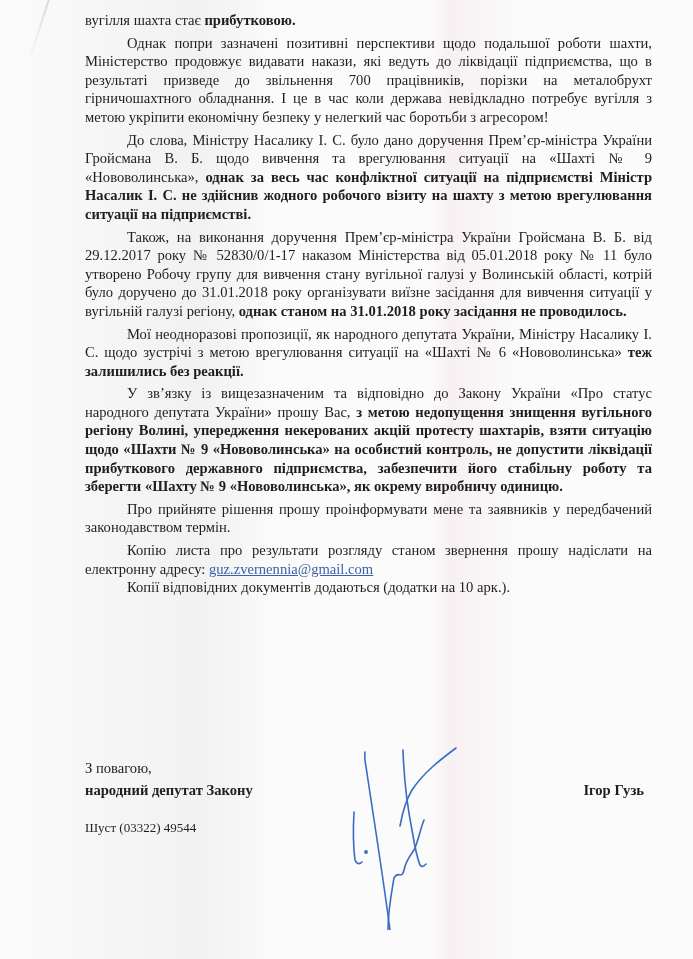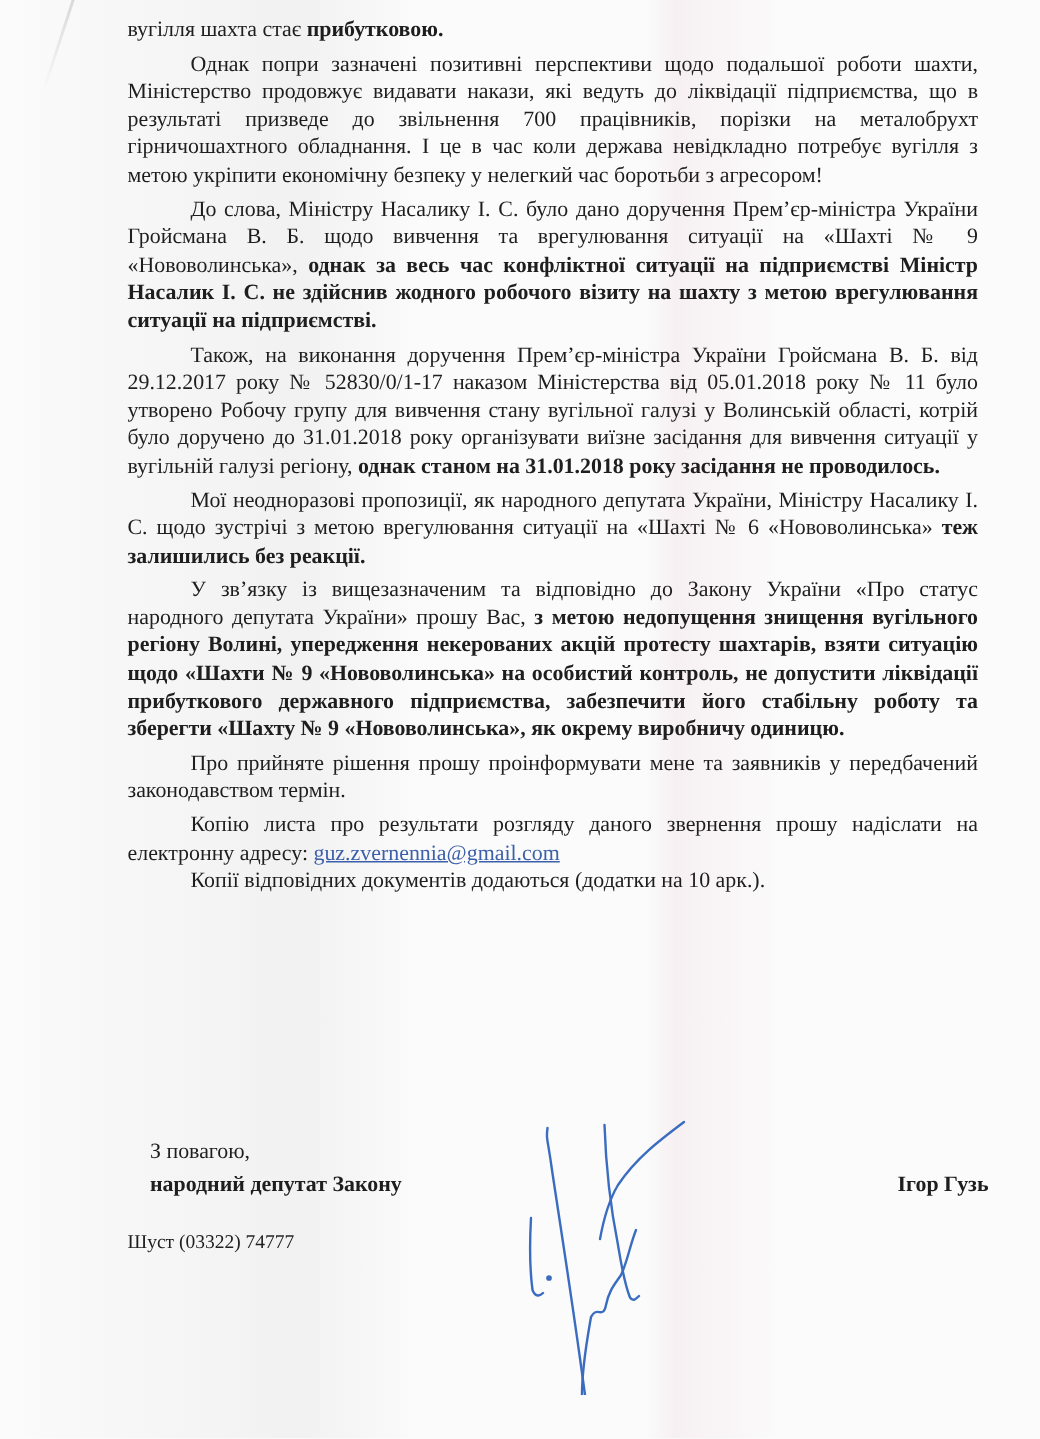--- a/index.html
+++ b/index.html
@@ -25,21 +25,21 @@
   .body-text {
     position: absolute; left: 85px; top: 11px; width: 567px;
     font-size: 14.6px; line-height: 18.6px;
   }
   .p { margin: 0; text-align: justify; text-align-last: auto; }
   .ind { text-indent: 42px; }
   .gap { margin-top: 4px; }
   .b { font-weight: bold; }
   .link { color: #3b5fa8; text-decoration: underline; }
   .closing {
-    position: absolute; left: 100px; top: 758px; width: 567px;
+    position: absolute; left: 85px; top: 758px; width: 567px;
     font-size: 14.6px; line-height: 20px;
   }
   .closing .row { position: relative; height: 22px; }
   .closing .right { position: absolute; right: 8px; top: 0; font-weight: bold; text-align: right; }
   .contact { position: absolute; left: 85px; top: 820px; font-size: 13px; }
   .sig { position: absolute; left: 340px; top: 720px; width: 140px; height: 210px; }
 </style>
 </head>
 <body>
 
@@ -51,34 +51,34 @@
         <p class="p"><span>вугілля шахта стає </span><span class="b">прибутковою.</span></p>
         <p class="p ind gap"><span>Однак попри зазначені позитивні перспективи щодо подальшої роботи шахти, Міністерство продовжує видавати накази, які ведуть до ліквідації підприємства, що в результаті призведе до звільнення 700 працівників, порізки на металобрухт гірничошахтного обладнання. І це в час коли держава невідкладно потребує вугілля з метою укріпити економічну безпеку у нелегкий час боротьби з агресором!</span></p>
         <p class="p ind gap"><span>До слова, Міністру Насалику І. С. було дано доручення Прем’єр-міністра України Гройсмана В. Б. щодо вивчення та врегулювання ситуації на «Шахті № 9 «Нововолинська», </span><span class="b">однак за весь час конфліктної ситуації на підприємстві Міністр Насалик І. С. не здійснив жодного робочого візиту на шахту з метою врегулювання ситуації на підприємстві.</span></p>
         <p class="p ind gap"><span>Також, на виконання доручення Прем’єр-міністра України Гройсмана В. Б. від 29.12.2017 року № 52830/0/1-17 наказом Міністерства від 05.01.2018 року № 11 було утворено Робочу групу для вивчення стану вугільної галузі у Волинській області, котрій було доручено до 31.01.2018 року організувати виїзне засідання для вивчення ситуації у вугільній галузі регіону, </span><span class="b">однак станом на 31.01.2018 року засідання не проводилось.</span></p>
         <p class="p ind gap"><span>Мої неодноразові пропозиції, як народного депутата України, Міністру Насалику І. С. щодо зустрічі з метою врегулювання ситуації на «Шахті № 6 «Нововолинська» </span><span class="b">теж залишились без реакції.</span></p>
         <p class="p ind gap"><span>У зв’язку із вищезазначеним та відповідно до Закону України «Про статус народного депутата України» прошу Вас, </span><span class="b">з метою недопущення знищення вугільного регіону Волині, упередження некерованих акцій протесту шахтарів, взяти ситуацію щодо «Шахти № 9 «Нововолинська» на особистий контроль, не допустити ліквідації прибуткового державного підприємства, забезпечити його стабільну роботу та зберегти «Шахту № 9 «Нововолинська», як окрему виробничу одиницю.</span></p>
         <p class="p ind gap"><span>Про прийняте рішення прошу проінформувати мене та заявників у передбачений законодавством термін.</span></p>
       </div>
 
     <p class="p ind gap">
-      <span>Копію листа про результати розгляду даного звернення прошу надіслати на електронну адресу: </span><a class="link">guz.zvernennia@gmail.com</a>
+      <span>Копію листа про результати розгляду станом звернення прошу надіслати на електронну адресу: </span><a class="link">guz.zvernennia@gmail.com</a>
     </p>
     <p class="p ind">Копії відповідних документів додаються (додатки на 10 арк.).</p>
   </div>
 
   <div class="closing">
     <div class="row"><span>З повагою,</span></div>
     <div class="row">
       <span class="b">народний депутат Закону</span>
       <span class="right">Ігор Гузь</span>
     </div>
   </div>
 
-  <div class="contact">Шуст  (03322) 74777</div>
+  <div class="contact">Шуст  (03322) 49544</div>
 
   <svg class="sig" viewBox="0 0 140 210">
     <g fill="none" stroke="#3a6cc0" stroke-width="1.6" stroke-linecap="round" stroke-linejoin="round">
       <path d="M14 92 C13 110, 13 125, 15 140 C17 145, 20 144, 22 142"></path>
       <path d="M25 32 C24 40, 25 38, 28 60 C34 100, 42 150, 50 210"></path>
       <path d="M48 210 C48 190, 52 170, 54 158 C58 150, 62 160, 64 150 C66 140, 70 136, 74 130 C78 122, 80 110, 84 100"></path>
       <path d="M63 30 C64 60, 68 90, 72 110 C74 122, 76 135, 80 145 C82 148, 84 146, 86 144"></path>
       <path d="M60 106 C62 95, 66 80, 72 70 C84 52, 100 40, 116 28"></path>
       <circle cx="26" cy="132" r="1.1" fill="#3a6cc0"></circle>
     </g>

